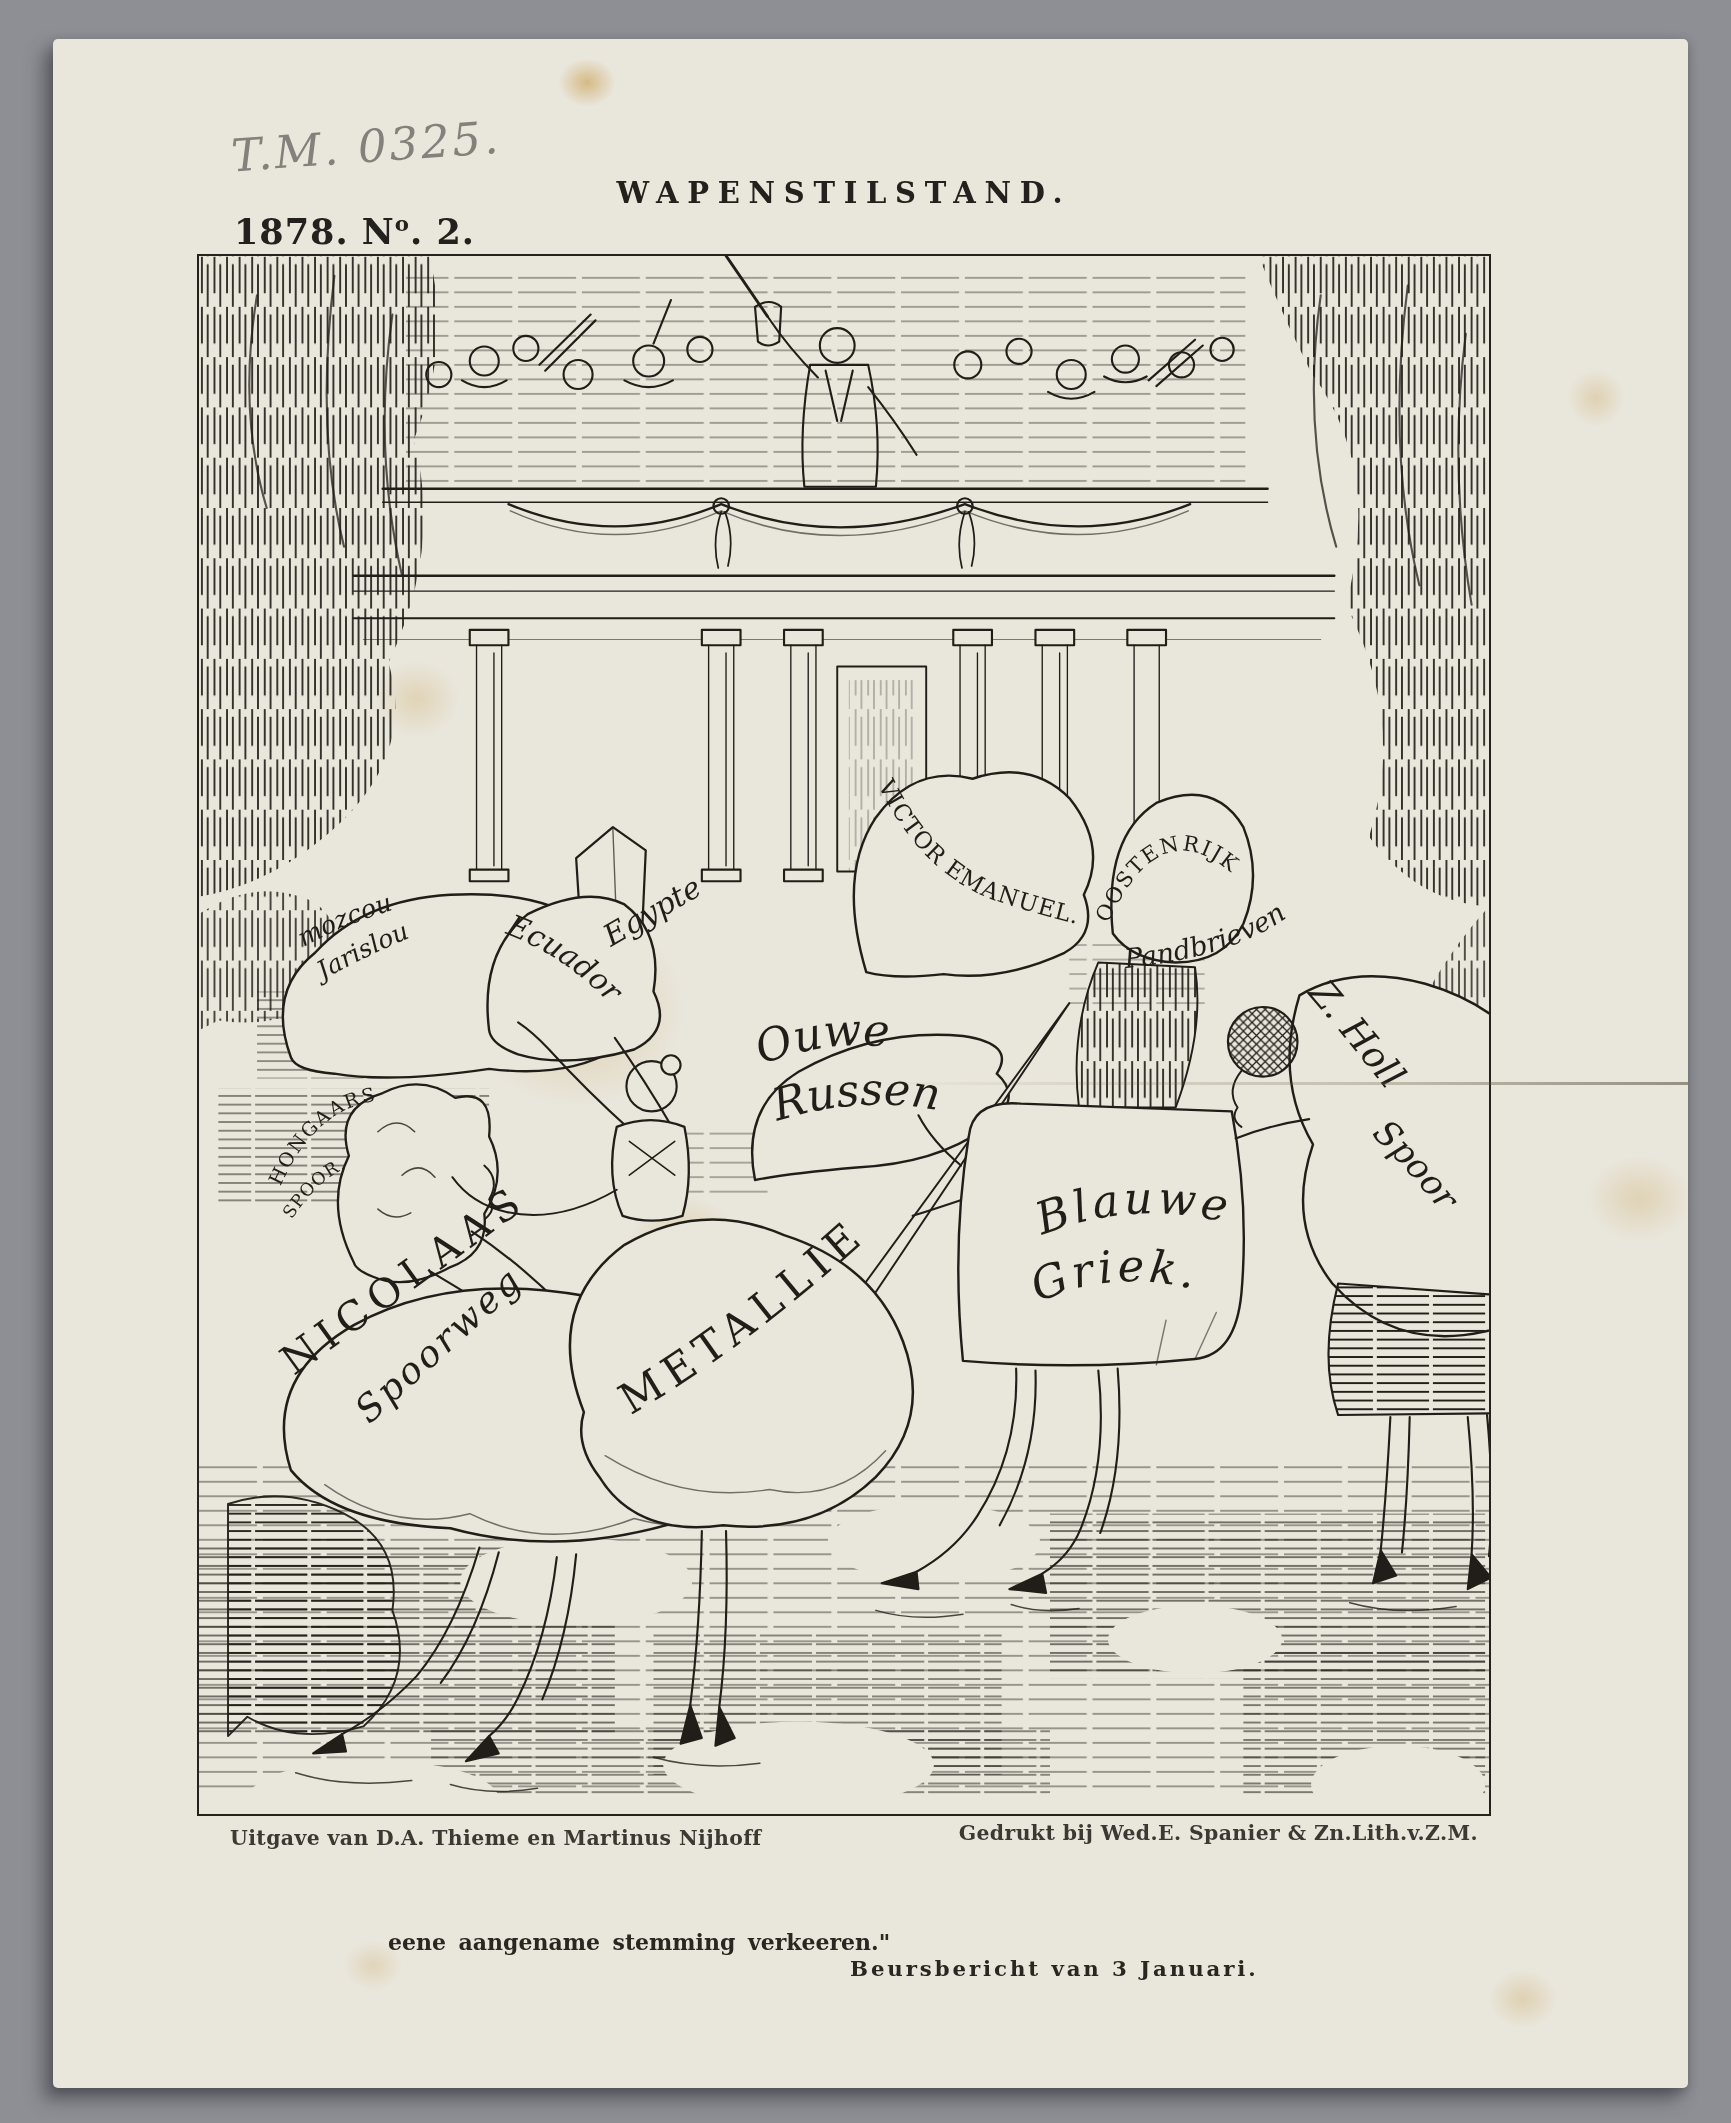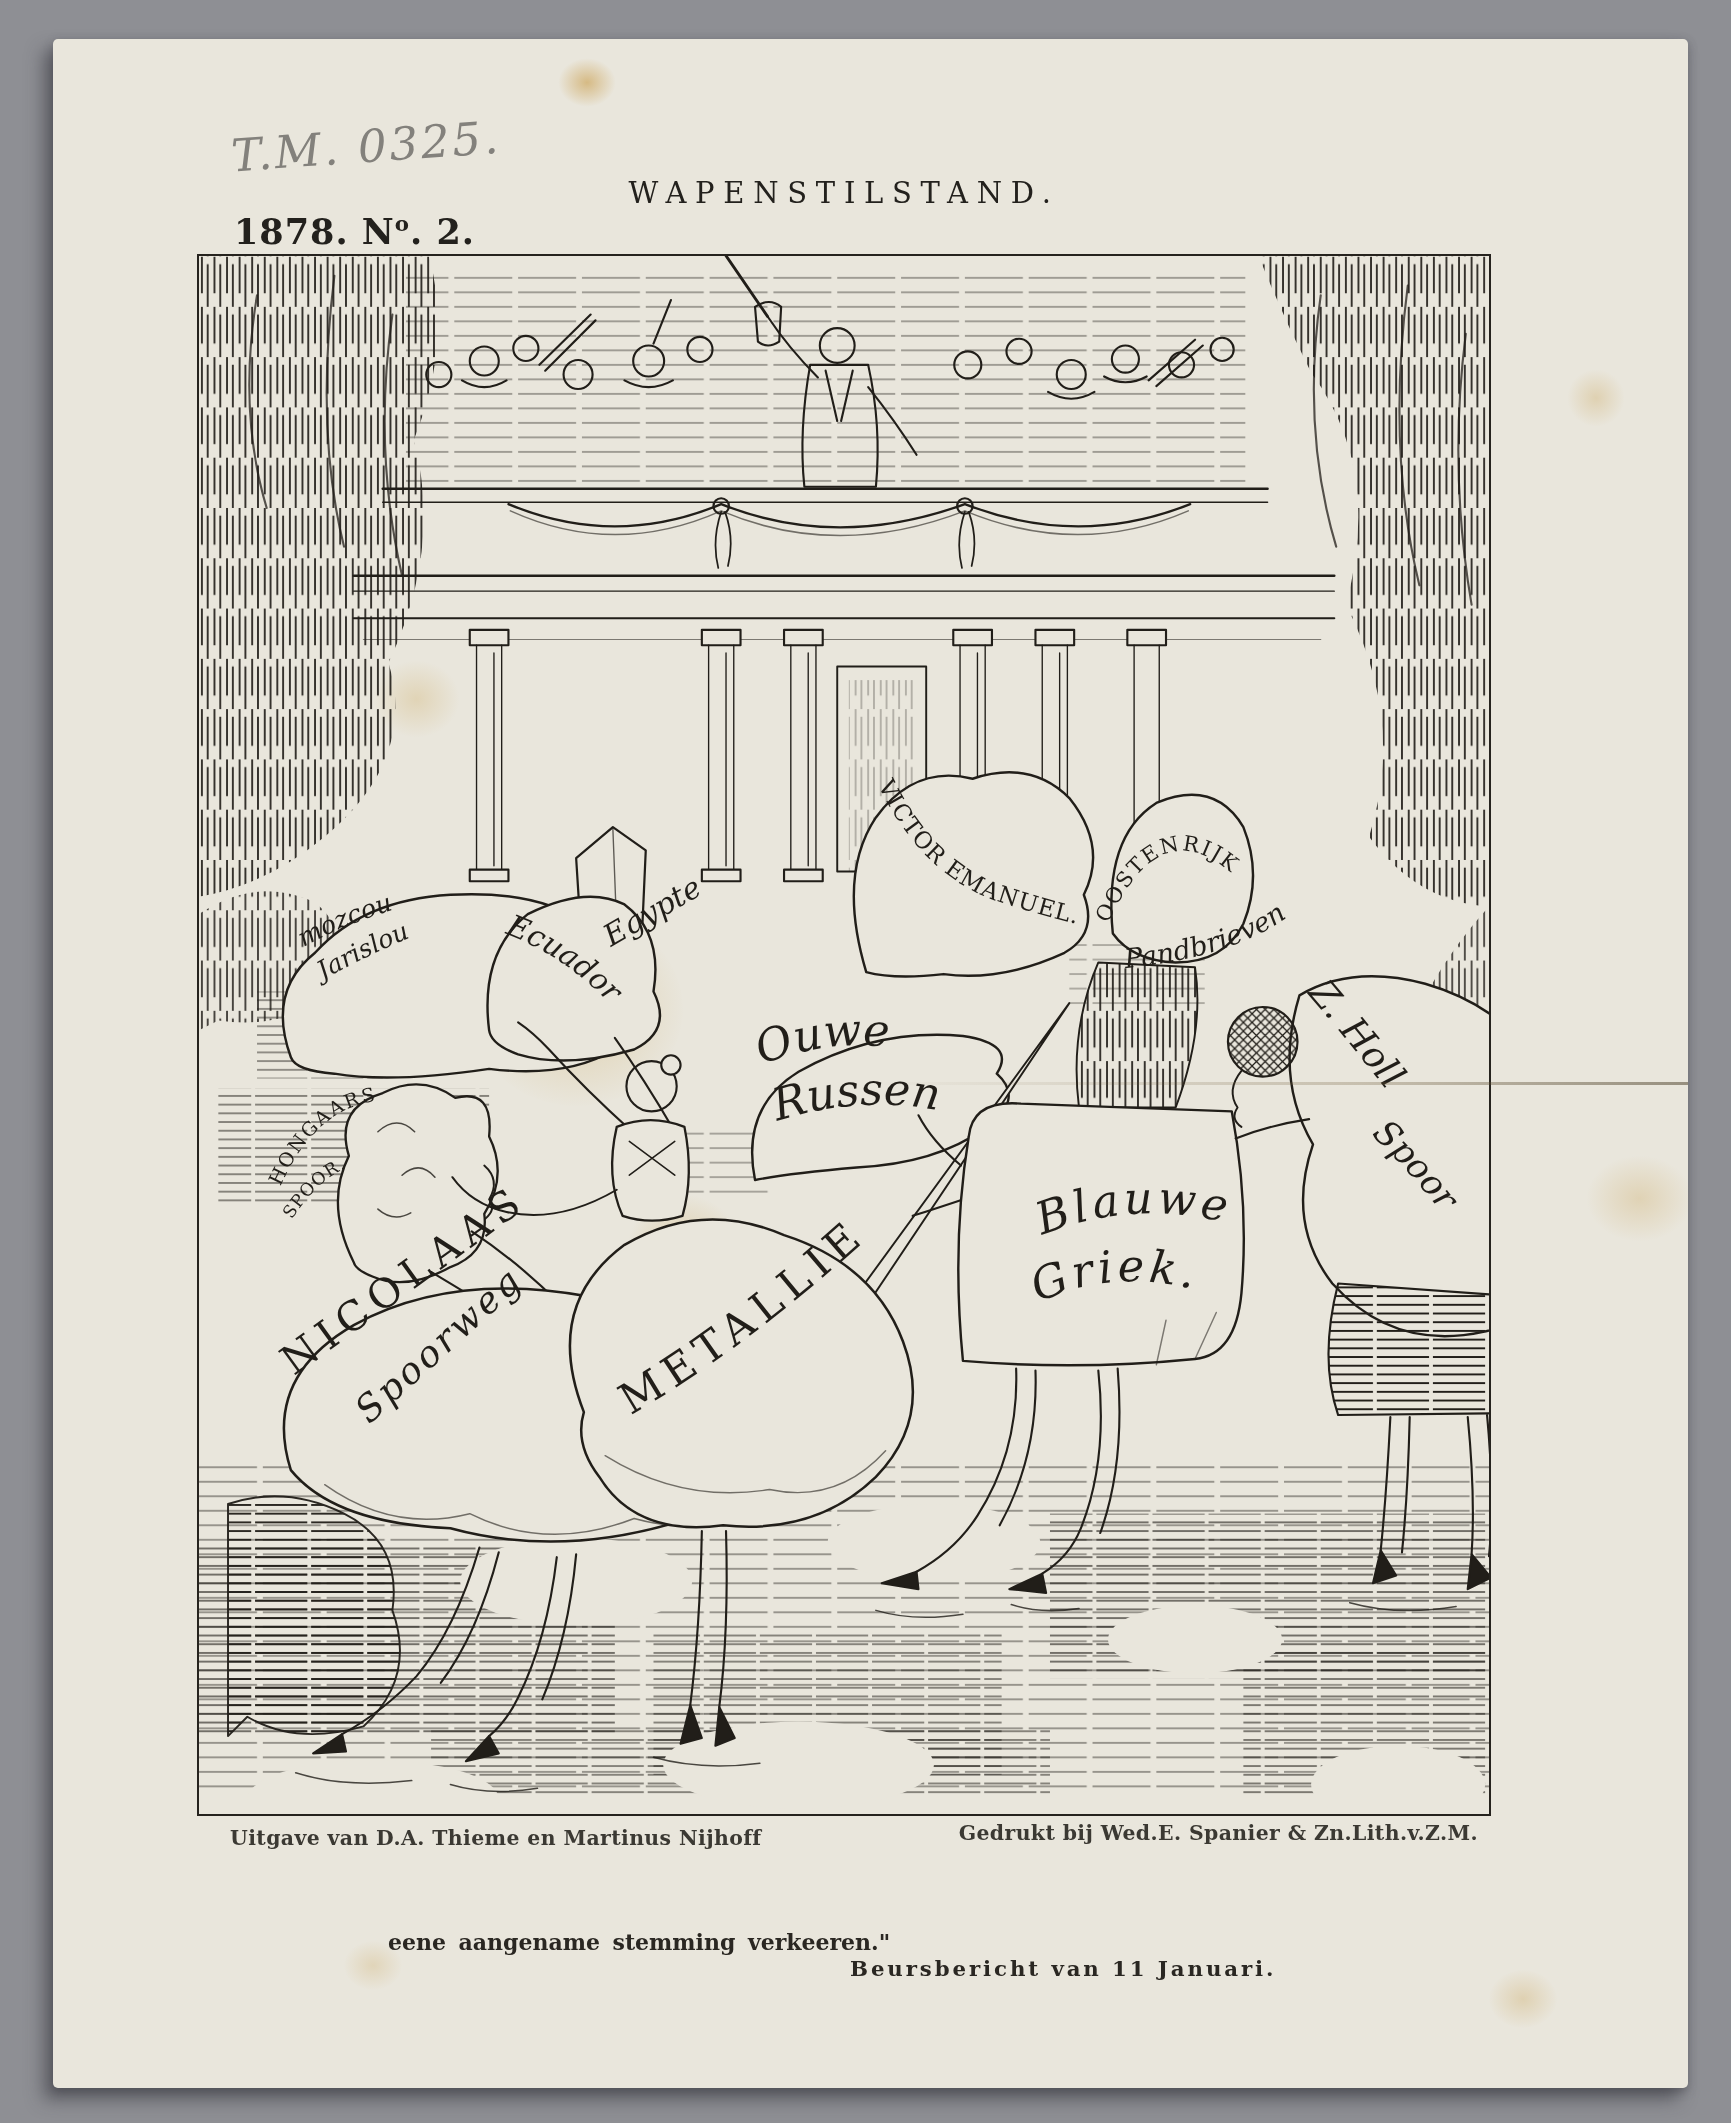--- a/index.html
+++ b/index.html
@@ -5,21 +5,21 @@
   html,body{margin:0;padding:0;background:#8e8f94;}
   #stage{position:relative;width:1731px;height:2123px;background:#8e8f94;overflow:hidden;
          font-family:"DejaVu Serif","Liberation Serif",serif;}
   #paper{position:absolute;left:53px;top:39px;width:1635px;height:2049px;background:#e9e6dc;
          border-radius:4.9px;box-shadow:-9.7px 11.6px 17.5px rgba(50,50,58,.5), 0 3.9px 9.7px rgba(50,50,58,.35);}
   .pencil{position:absolute;left:231px;top:120px;font-size:45px;font-style:italic;color:#83817c;
           letter-spacing:2.9px;transform:rotate(-4deg);}
   .issue{position:absolute;left:234px;top:204px;font-size:35px;font-weight:bold;color:#23211d;letter-spacing:1px;margin-top:7px;}
   .issue sup{font-size:21.3px;}
   .title{position:absolute;left:197px;top:176px;width:1294px;text-align:center;font-size:29px;
-         font-weight:normal;color:#23211d;letter-spacing:8.7px;}
+         font-weight:bold;color:#23211d;letter-spacing:8.7px;}
   #frame{position:absolute;left:197px;top:254px;width:1294px;height:1562px;border:2.9px solid #26231e;
          box-sizing:border-box;}
   #frame svg{display:block;width:100%;height:100%;}
   .credit{position:absolute;top:1826px;font-size:20.4px;font-weight:bold;color:#3b3933;letter-spacing:0.4px;}
   .credit.left{left:201px;margin-left:29px;}
   .credit.right{right:253px;top:1821px;}
   .cap1{position:absolute;left:197px;top:1886px;width:1294px;text-align:center;font-size:22px;
         font-weight:bold;color:#2a2722;word-spacing:10.7px;}
   .cap2{position:absolute;left:388px;top:1929px;font-size:22px;font-weight:bold;color:#2a2722;word-spacing:4.9px;}
   .capsrc{position:absolute;left:850px;top:1956px;font-size:21.3px;font-weight:bold;color:#2a2722;letter-spacing:2.9px;}
@@ -284,17 +284,17 @@
         <text class="script" font-size="38"><textPath href="#p-zhol">Z. Holl</textPath></text>
         <text class="script" font-size="36"><textPath href="#p-zsp">Spoor</textPath></text>
       </g>
     </svg>
   </div>
 
   <div class="credit left">Uitgave van D.A. Thieme en Martinus Nijhoff</div>
   <div class="credit right">Gedrukt bij Wed.E. Spanier &amp; Zn.Lith.v.Z.M.</div>
 
   <div class="cap2">eene aangename stemming verkeeren."</div>
-  <div class="capsrc">Beursbericht van 11 Januari.</div>
+  <div class="capsrc">Beursbericht van 3 Januari.</div>
 
   <div class="crease"></div>
 </div>
 
 
 </body></html>

